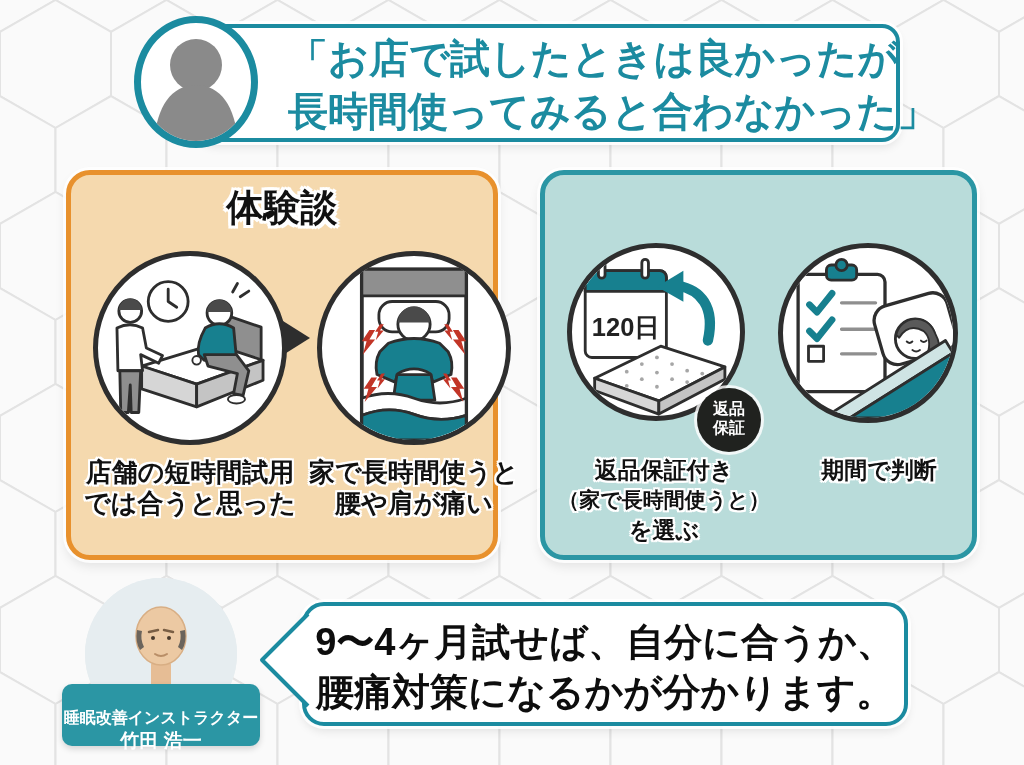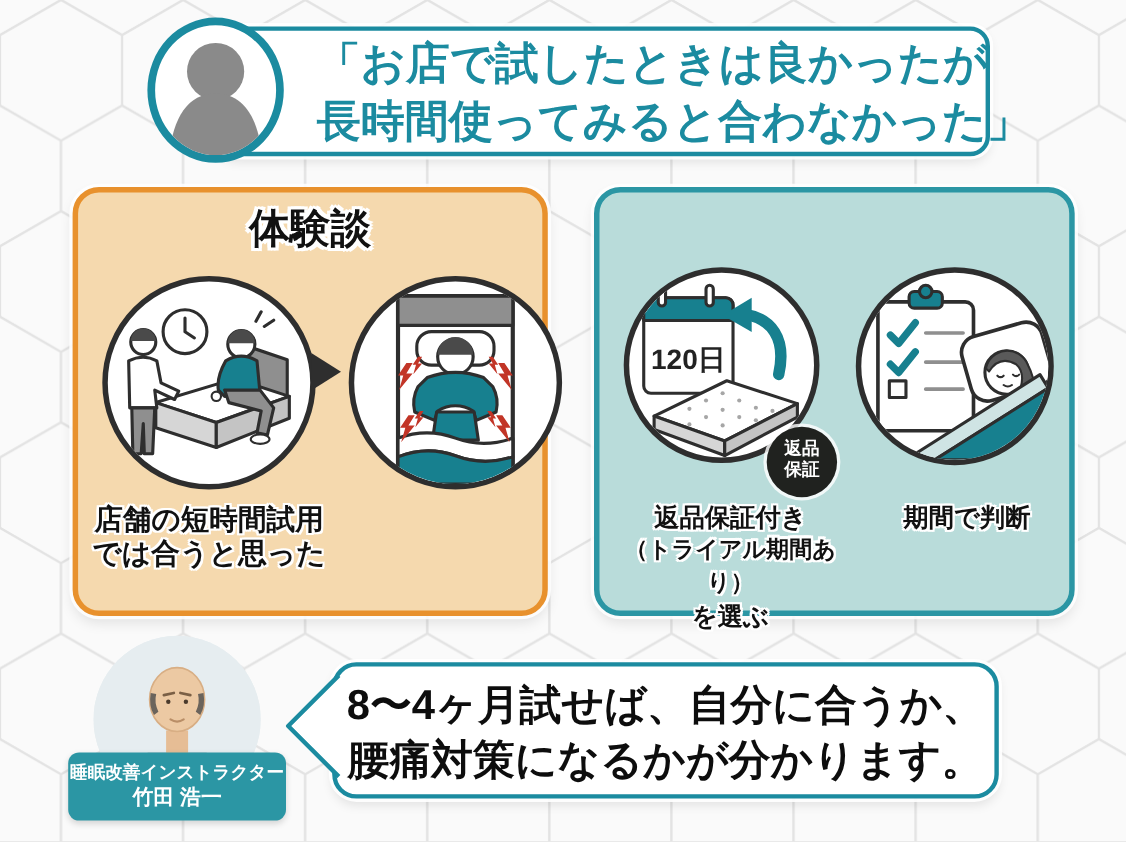--- a/index.html
+++ b/index.html
@@ -80,21 +80,21 @@
   }
 
   
   .doctor{
     position:absolute;left:85px;top:578px;width:152px;height:152px;
     border-radius:50%;overflow:hidden;background:#e6edf0;z-index:2;
   }
   .expert-label{
     position:absolute;left:62px;top:684px;width:198px;height:62px;
     background:var(--teal-label);border-radius:10px;color:#fff;font-weight:800;
-    text-align:center;padding-top:8px;z-index:3;
+    text-align:center;padding-top:23px;z-index:3;
     box-shadow:0 3px 6px rgba(0,0,0,.15);
   }
   .expert-label .l1{font-size:16px;line-height:21px;}
   .expert-label .l2{font-size:19px;line-height:25px;}
   .bubble{
     position:absolute;left:302px;top:602px;width:606px;height:124px;
     background:#fff;border:4px solid var(--teal);border-radius:22px;
     box-shadow:0 0 0 3px rgba(255,255,255,.9),0 5px 10px rgba(0,0,0,.10);
     z-index:2;text-align:center;padding-top:11px;
   }
@@ -203,20 +203,24 @@
           <path transform="translate(150,128) scale(-1,1)" d="M8,0 L0,12 L5,12 L1,26 L14,10 L8,10 L14,0 Z"></path>
           <path transform="translate(136,124) scale(-0.6,0.6)" d="M8,0 L0,12 L5,12 L1,26 L14,10 L8,10 L14,0 Z"></path>
         </g>
       </svg>
     </div>
 
     <div class="cap capL" style="left:10px;top:282px;width:218px;">
       <div>店舗の短時間試用</div>
       <div>では合うと思った</div>
     </div>
+    <div class="cap capL" style="left:236px;top:282px;width:214px;">
+      <div>家で長時間使うと</div>
+      <div>腰や肩が痛い</div>
+    </div>
   </section>
 
   <section class="panel panel-right">
 
     <div class="circle" style="left:22px;top:68px;width:178px;height:178px;">
       <svg viewBox="0 0 178 178" width="168" height="168">
         <g>
           <rect x="14" y="24" width="86" height="92" rx="7" class="fw ik w3"></rect>
           <path d="M14,46 L14,31 A7,7 0 0 1 21,24 L93,24 A7,7 0 0 1 100,31 L100,46 Z" class="ft ik w3"></path>
           <rect x="28" y="12" width="7" height="20" rx="3.5" class="fw ik w3"></rect>
@@ -273,21 +277,21 @@
           <path d="M120,92 A21,21 0 0 1 160,88 Q169,104 166,124 L153,112 Q158,96 149,88 Q133,79 123,95 Z" class="fhl ik w2"></path>
           <path d="M131,99 q3,3 6,0 M146,98 q3,3 6,0 M137,108 q4,3 8,0" class="fn ik w2"></path>
           <path d="M46,178 L172,98 L180,111 L58,188 Z" fill="#cfe4e4" class="ik w3"></path>
           <path d="M58,188 L180,111 L180,180 L64,180 Z" class="ft ik w3"></path>
         </g>
       </svg>
     </div>
 
     <div class="cap capR" style="left:2px;top:280px;width:234px;">
       <div>返品保証付き</div>
-      <div class="cap-sm">（トライアル期間あり）</div>
+      <div class="cap-sm">（家で長時間使うと）</div>
       <div>を選ぶ</div>
     </div>
     <div class="cap capR" style="left:240px;top:280px;width:188px;">
       <div>期間で判断</div>
     </div>
   </section>
 
   <div class="doctor">
     <svg viewBox="0 0 152 152" width="152" height="152">
       <rect width="152" height="152" fill="#e6edf0"></rect>
@@ -307,17 +311,17 @@
   </div>
   <div class="expert-label">
     <div class="l1">睡眠改善インストラクター</div>
     <div class="l2">竹田 浩一</div>
   </div>
 
   <svg class="tail" width="54" height="100" viewBox="0 0 54 100">
     <path d="M52,4 L6,50 L52,96" fill="#ffffff" stroke="#1b8ba0" stroke-width="4" stroke-linejoin="round"></path>
   </svg>
   <div class="bubble">
-    <div class="line">8〜4ヶ月試せば、自分に合うか、</div>
+    <div class="line">9〜4ヶ月試せば、自分に合うか、</div>
     <div class="line">腰痛対策になるかが分かります。</div>
   </div>
 
 </div>
 
 </body></html>

